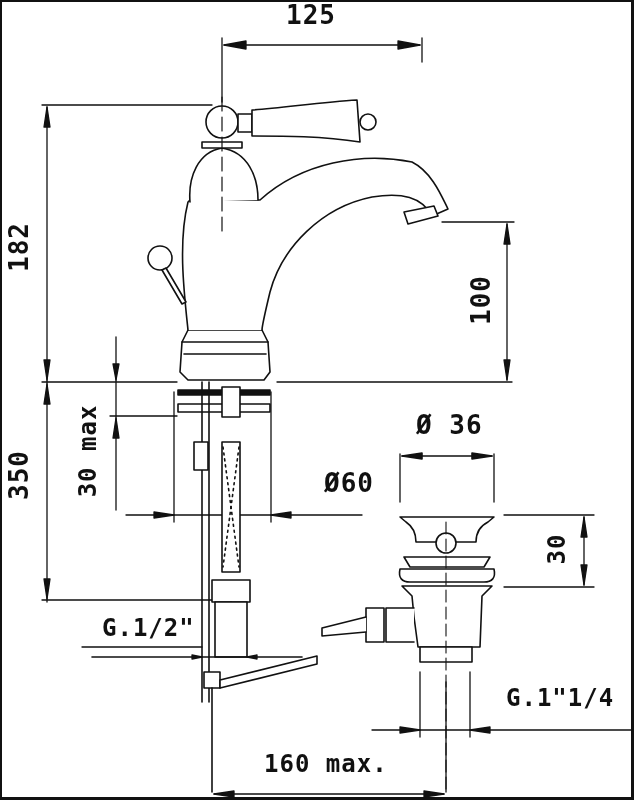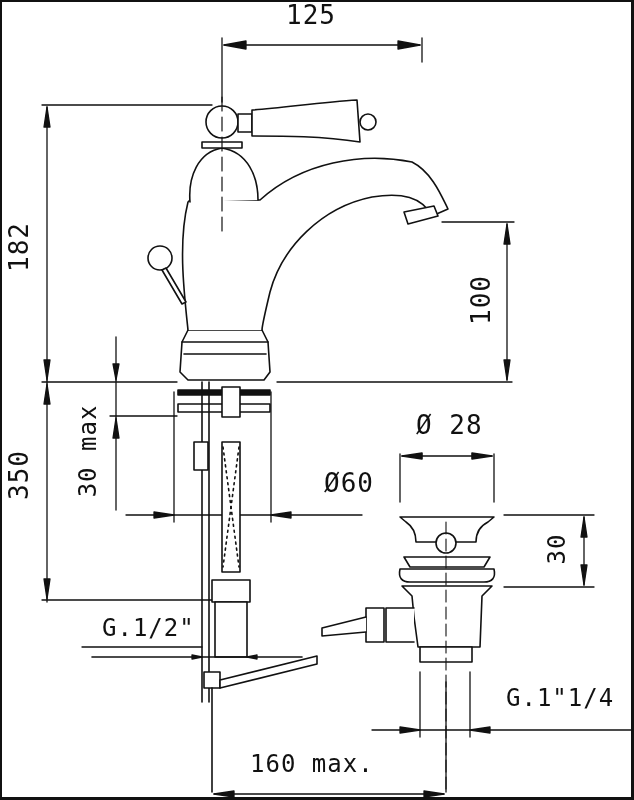--- a/index.html
+++ b/index.html
@@ -2,20 +2,21 @@
 <html><head>
 <meta charset="utf-8">
 <style>
   html, body { margin: 0; padding: 0; background: #ffffff; }
   body { width: 634px; height: 800px; overflow: hidden; }
   #drawing {
     position: relative; width: 634px; height: 800px; box-sizing: border-box;
     border-top: 2px solid #111; border-left: 2px solid #111;
     border-right: 3px solid #111; border-bottom: 3px solid #111;
     background: #fff;
+    font-weight: bold;
   }
   svg { position: absolute; left: 0; top: 0; }
   .dim-text {
     position: absolute; font-family: "DejaVu Sans Mono", monospace;
     color: #111; white-space: nowrap; letter-spacing: 1px;
     transform-origin: center center;
   }
   .vert { transform: rotate(-90deg); }
 </style>
 </head>
@@ -151,18 +152,18 @@
       <path d="M245 655 L255 653 L255 657 Z" fill="#111"></path>
     </g>
   </svg>
 
   <div class="dim-text" style="left:284px; top:-2px; font-size:26px;">125</div>
   <div class="dim-text vert" style="left:-8px; top:230px; font-size:26px;">182</div>
   <div class="dim-text vert" style="left:454px; top:283px; font-size:26px;">100</div>
   <div class="dim-text vert" style="left:-8px; top:458px; font-size:26px;">350</div>
   <div class="dim-text vert" style="left:40px; top:435px; font-size:24px;">30 max</div>
   <div class="dim-text" style="left:286px; top:466px; font-size:26px;margin-left:36px;">Ø60</div>
-  <div class="dim-text" style="left:414px; top:408px; font-size:26px;">Ø 28</div>
+  <div class="dim-text" style="left:414px; top:408px; font-size:26px;">Ø 36</div>
   <div class="dim-text vert" style="left:540px; top:533px; font-size:24px;">30</div>
   <div class="dim-text" style="left:100px; top:612px; font-size:24px;">G.1/2"</div>
   <div class="dim-text" style="left:504px; top:682px; font-size:24px;">G.1"1/4</div>
-  <div class="dim-text" style="left:248px; top:748px; font-size:24px;">160 max.</div>
+  <div class="dim-text" style="left:262px; top:748px; font-size:24px;">160 max.</div>
 </div>
 
 </body></html>

